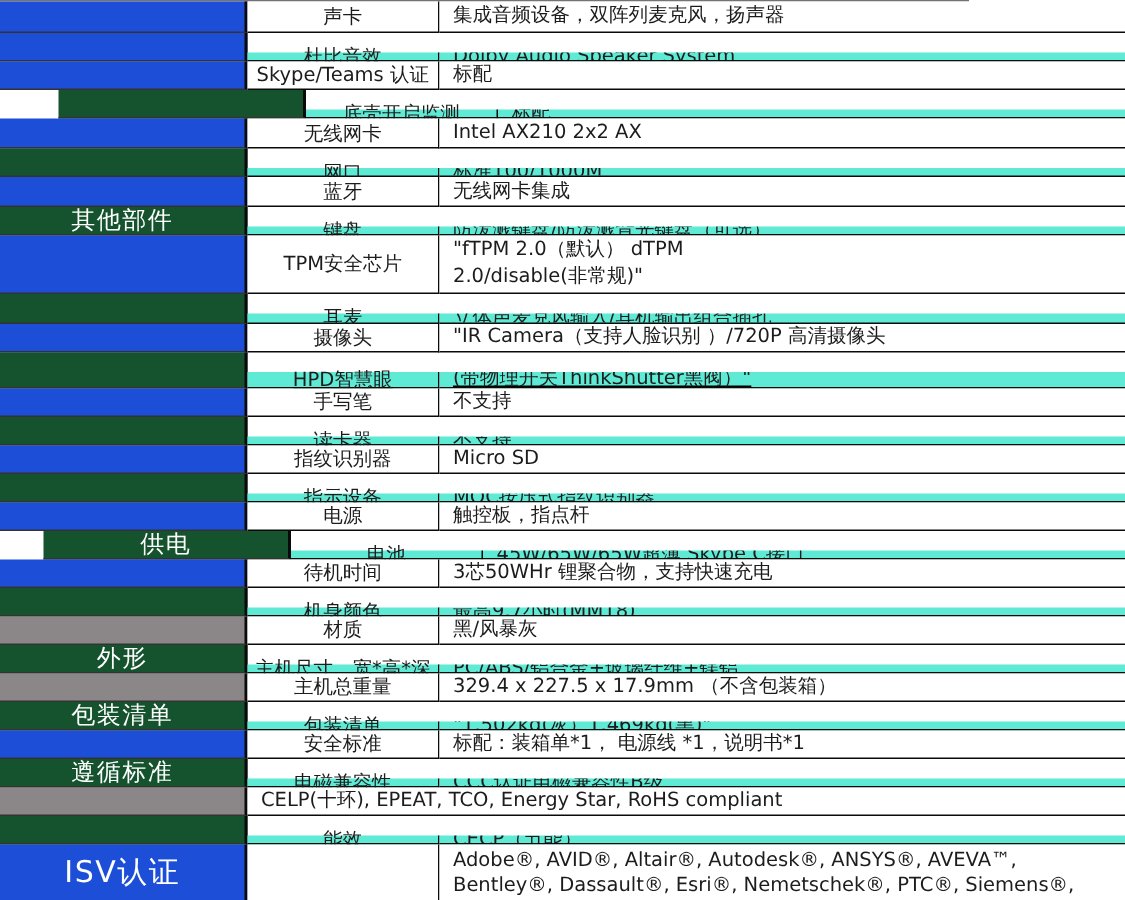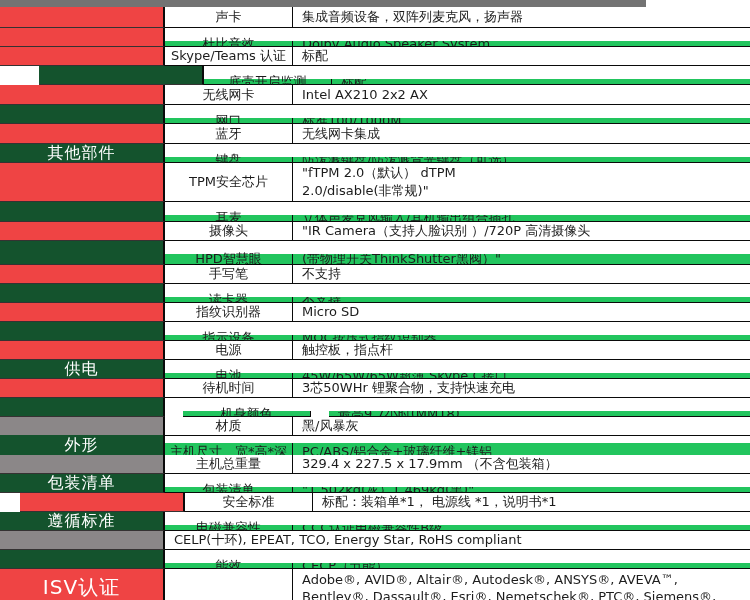--- a/index.html
+++ b/index.html
@@ -1,33 +1,33 @@
 <!DOCTYPE html>
 <html><head>
 <meta charset="utf-8">
 <style>
   html,body{margin:0;padding:0;background:#fff;}
   body{width:750px;height:600px;overflow:hidden;font-family:"DejaVu Sans","Liberation Sans",sans-serif;}
-  #spec-table{width:646px;height:600px;border-top:7px solid #737373;box-sizing:border-box;}
+  #spec-table{width:646px;height:600px;border-top:1px solid #737373;box-sizing:border-box;}
   .row{display:flex;width:750px;box-sizing:border-box;}
   .cat{width:165px;flex:0 0 165px;box-sizing:border-box;border-right:2px solid #0a0a0a;
        border-bottom:1px solid #353232;display:flex;align-items:center;justify-content:center;overflow:visible;}
-  .cat.dark{background:#ef4444;align-items:center;}
+  .cat.dark{background:#1d4ed8;align-items:center;}
   .cat.light{background:#14532d;}
   .cat.mid{background:#8b8788;}
   .cat-label{color:#ffffff;font-size:16px;font-weight:500;white-space:nowrap;letter-spacing:1px;}
   .cat-label.big{font-size:20px;letter-spacing:1px;}
   .label{width:128px;flex:0 0 128px;box-sizing:border-box;border-right:1px solid #0a0a0a;
          border-bottom:1px solid #0a0a0a;display:flex;align-items:center;justify-content:center;
          font-size:13px;color:#1c1c1c;white-space:nowrap;overflow:visible;}
   .value{flex:1 1 auto;box-sizing:border-box;border-bottom:1px solid #0a0a0a;display:flex;
          flex-direction:column;justify-content:center;padding-left:9px;padding-right:4px;
          font-size:13px;color:#1c1c1c;overflow:hidden;}
   .value .line{display:block;white-space:nowrap;line-height:1.35;}
-  .row.even .label,.row.even .value{background:#22c55e;margin-top:13px;}
+  .row.even .label,.row.even .value{background:#5eead4;margin-top:13px;}
   .row.odd .label,.row.odd .value{background:#ffffff;}
   .value.wrap{display:block;white-space:normal;line-height:1.3;padding-top:3px;}
 </style>
 </head>
 <body>
 
 <div id="spec-table">
     <div class="row odd" style="height: 21px;">
       <div class="cat dark"></div>
       <div class="label">声卡</div>
@@ -143,51 +143,51 @@
         <span class="line">MOC按压式指纹识别器</span>
       </div>
     </div>
     <div class="row odd" style="height: 19px;">
       <div class="cat dark"></div>
       <div class="label">电源</div>
       <div class="value">
         <span class="line">触控板，指点杆</span>
       </div>
     </div>
-    <div class="row even" style="height: 19px;">
+    <div class="row even" style="height: 19px; padding-left: 29px;">
       <div class="cat light">
         <span class="cat-label">供电</span>
       </div>
       <div class="label">电池</div>
       <div class="value">
         <span class="line">45W/65W/65W超薄 Skype C接口</span>
       </div>
     </div>
     <div class="row odd" style="height: 19px;">
       <div class="cat dark"></div>
       <div class="label">待机时间</div>
       <div class="value">
         <span class="line">3芯50WHr 锂聚合物，支持快速充电</span>
       </div>
     </div>
-    <div class="row even" style="height: 19px; gap: 18px;">
+    <div class="row even" style="height: 19px;">
       <div class="cat light"></div>
       <div class="label">机身颜色</div>
       <div class="value">
         <span class="line">最高9.7小时(MM18)</span>
       </div>
     </div>
     <div class="row odd" style="height: 19px;">
       <div class="cat mid"></div>
       <div class="label">材质</div>
       <div class="value">
         <span class="line">黑/风暴灰</span>
       </div>
     </div>
-    <div class="row even" style="height: 19px; align-items: center;">
+    <div class="row even" style="height: 19px;">
       <div class="cat light">
         <span class="cat-label">外形</span>
       </div>
       <div class="label">主机尺寸　宽*高*深</div>
       <div class="value">
         <span class="line">PC/ABS/铝合金+玻璃纤维+镁铝</span>
       </div>
     </div>
     <div class="row odd" style="height: 19px;">
       <div class="cat mid"></div>
@@ -198,21 +198,21 @@
     </div>
     <div class="row even" style="height: 19px;">
       <div class="cat light">
         <span class="cat-label">包装清单</span>
       </div>
       <div class="label">包装清单</div>
       <div class="value">
         <span class="line">"1.502kg(灰）1.469kg(黑)"</span>
       </div>
     </div>
-    <div class="row odd" style="height: 19px; padding-left: 20px;">
+    <div class="row odd" style="height: 19px;">
       <div class="cat dark"></div>
       <div class="label">安全标准</div>
       <div class="value">
         <span class="line">标配：装箱单*1， 电源线 *1，说明书*1</span>
       </div>
     </div>
     <div class="row even" style="height: 19px;">
       <div class="cat light">
         <span class="cat-label">遵循标准</span>
       </div>

